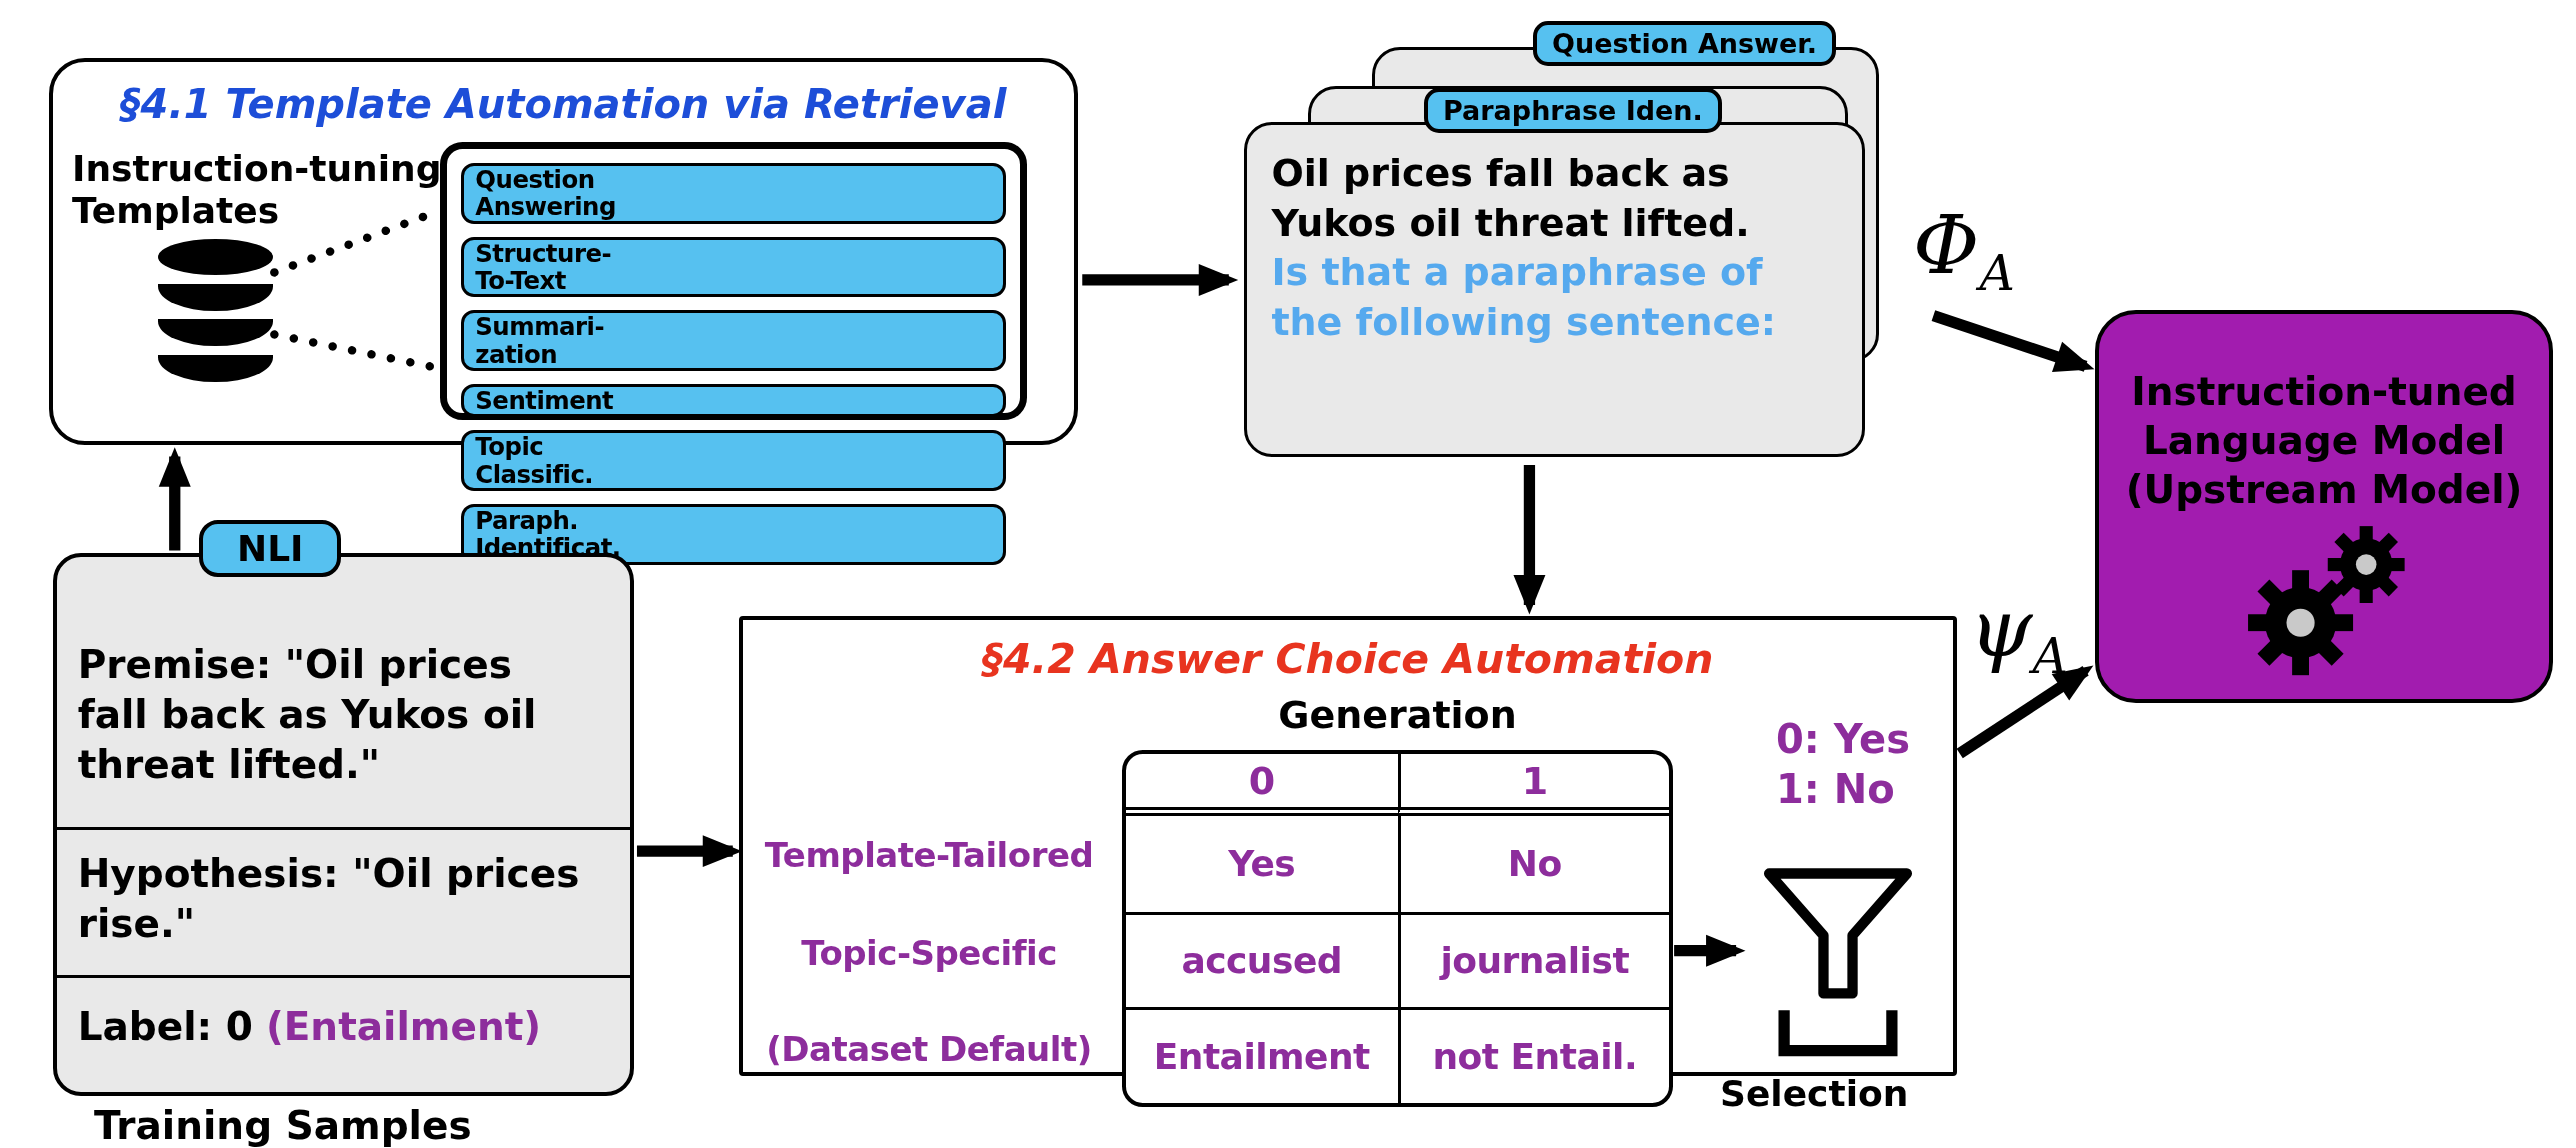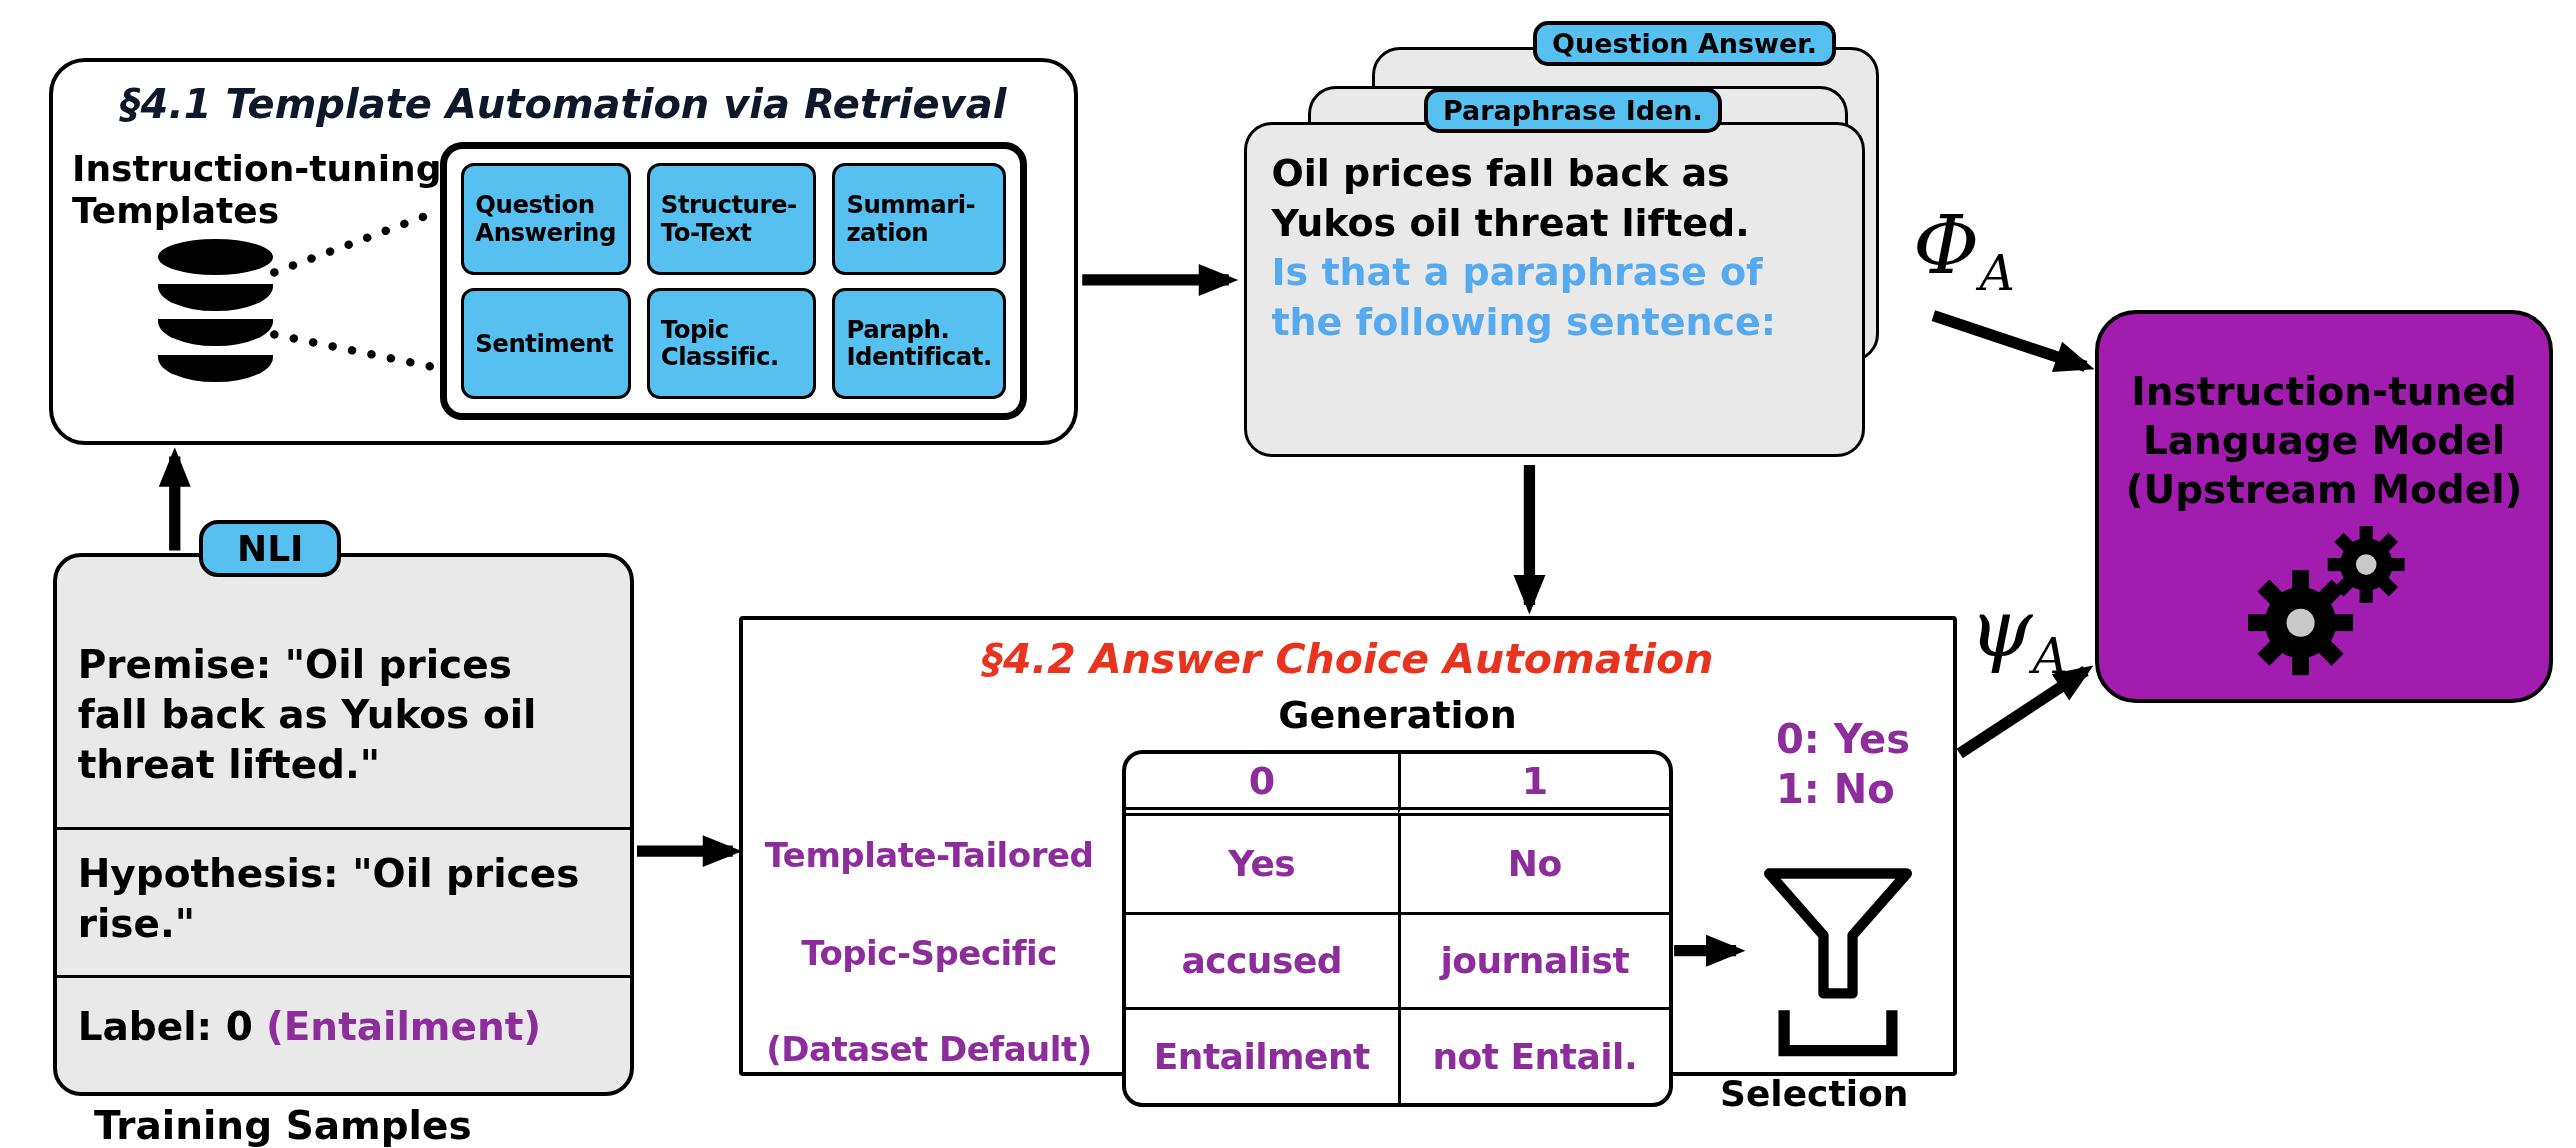--- a/index.html
+++ b/index.html
@@ -5,29 +5,29 @@
   *{margin:0;padding:0;box-sizing:border-box}
   body{background:#fff}
   .canvas{position:relative;width:2576px;height:1148px;background:#fff;
     font-family:"DejaVu Sans",sans-serif;font-weight:bold;color:#000;overflow:hidden}
   .pre{white-space:pre-line}
 
   
   .s41-box{position:absolute;left:49px;top:58px;width:1029px;height:387px;
     background:#fff;border:4.7px solid #000;border-radius:36px}
   .s41-title{position:absolute;left:0;top:19px;width:100%;text-align:center;
-    color:#0f172a;font-style:italic;font-size:40px}
+    color:#1d4ed8;font-style:italic;font-size:40px}
   .tmpl-label{position:absolute;left:19px;top:86px;font-size:36px;line-height:1.18}
   .db-icon{position:absolute;left:105px;top:177px;width:115px}
   .db-top{height:36px;background:#000;border-radius:50%}
   .db-band{height:27px;background:#000;margin-top:8.5px;
     border-radius:0 0 57px 57px / 0 0 24.4px 24.4px}
   .tmpl-grid{position:absolute;left:387px;top:80px;width:587px;height:278px;
     border:7.5px solid #000;border-radius:22.5px;padding:14px;
-    display:grid;grid-template-columns:repeat(3,1fr);grid-template-rows:1fr 1fr;gap:13px 16px}
+    display:grid;grid-template-columns:repeat(1,1fr);grid-template-rows:1fr 1fr;gap:13px 26px}
   .tmpl-box{background:#56c1f0;border:3.8px solid #000;border-radius:13px;
     display:flex;align-items:center;justify-content:flex-start;padding:0 11.3px;
     font-size:24.4px;letter-spacing:-0.5px;line-height:1.12}
 
   
   .card{position:absolute;background:#e9e9e9;border:3.8px solid #000;border-radius:28px}
   .card-back{left:1372px;top:47px;width:507px;height:315px;z-index:1}
   .card-mid{left:1308px;top:86px;width:540px;height:329px;z-index:2}
   .card-front{left:1244px;top:122px;width:621px;height:335px;z-index:3;padding:24.4px 24.4px}
   .tab{position:absolute;background:#56c1f0;border:4.7px solid #000;border-radius:15px;

